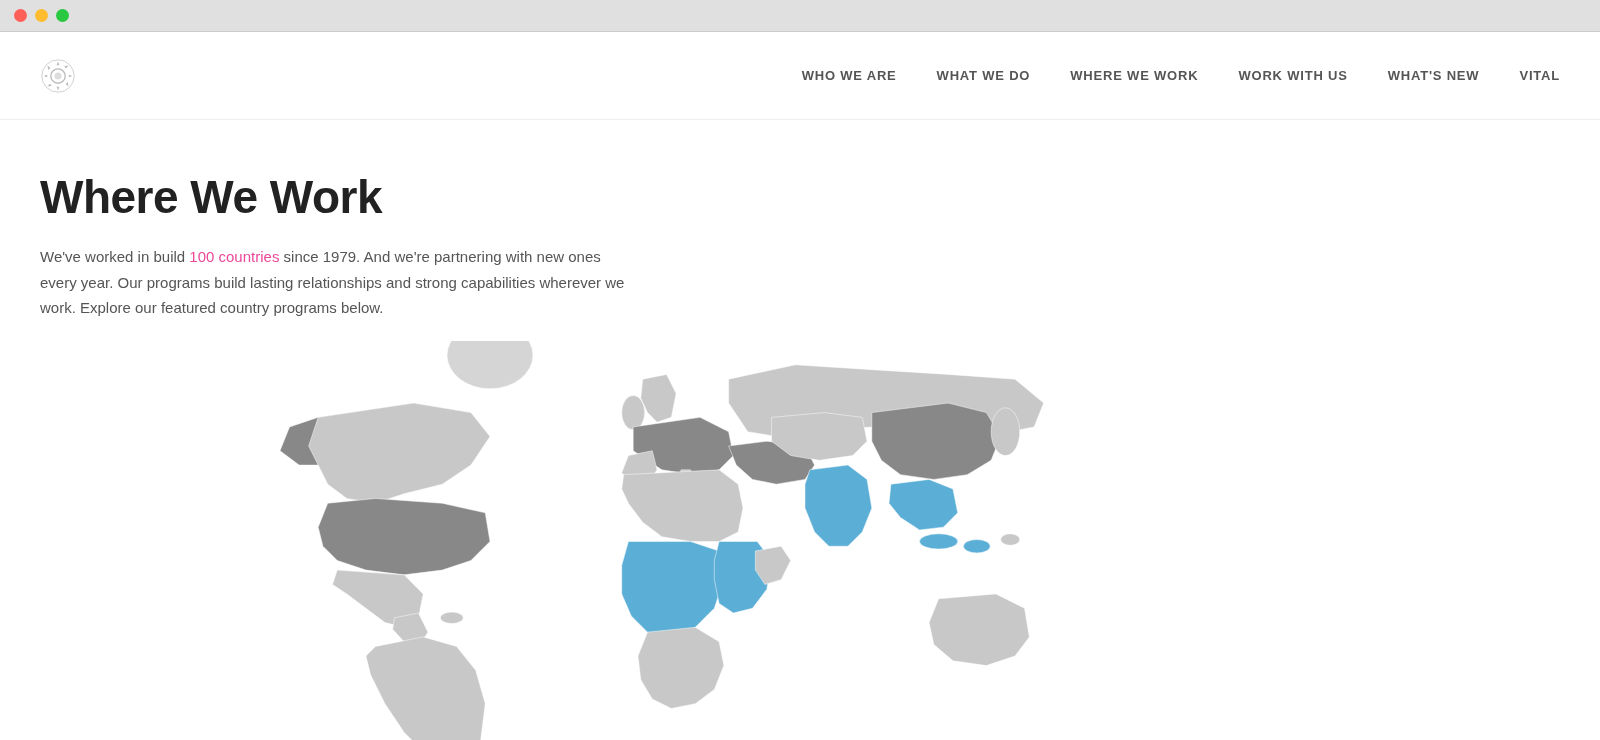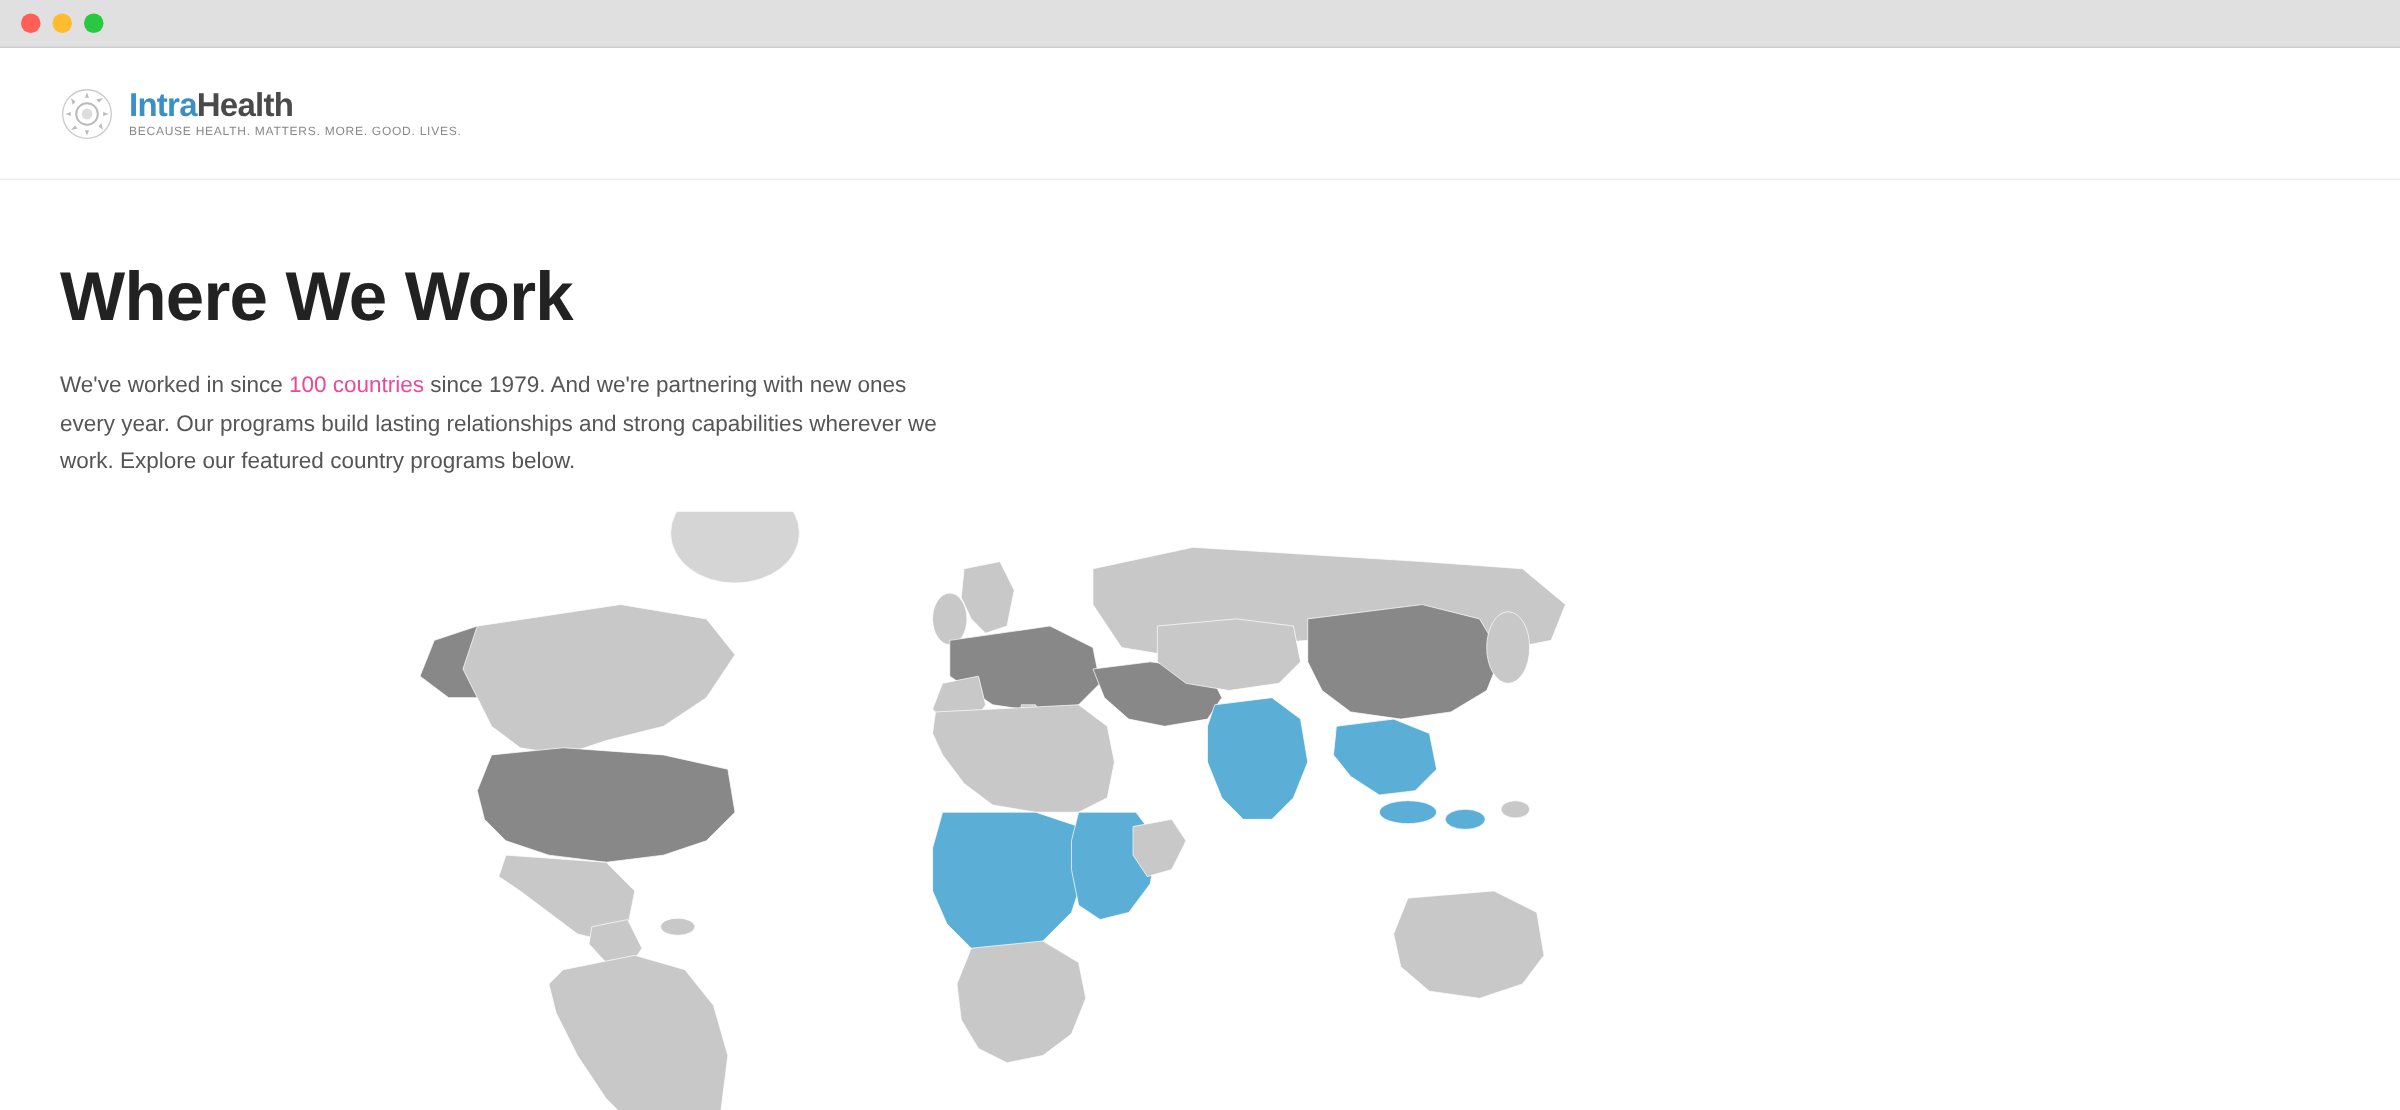--- a/index.html
+++ b/index.html
@@ -165,34 +165,36 @@
           <path d="M4 20 L8 21.5 L8 18.5 Z"></path>
           <path d="M36 20 L32 21.5 L32 18.5 Z"></path>
           <path d="M8.2 8.2 L11.5 11 L9.3 13.2 Z"></path>
           <path d="M31.8 31.8 L28.5 29 L30.7 26.8 Z"></path>
           <path d="M31.8 8.2 L29 11.5 L26.8 9.3 Z"></path>
           <path d="M8.2 31.8 L11 28.5 L13.2 30.7 Z"></path>
         </g>
         <circle cx="20" cy="20" r="8" fill="none" stroke="#bbb" stroke-width="1.5"></circle>
         <circle cx="20" cy="20" r="4" fill="#ddd"></circle>
       </svg>
-      <div class="logo-text">
-        <div>
-          <span class="logo-intra">Intra</span><span class="logo-health">Health</span>
-        </div>
-        <div class="logo-tagline">BECAUSE HEALTH. MATTERS. MORE. GOOD. LIVES.</div>
-      </div>
     </div>
 
+    <div class="nav-links">
+      <a class="nav-link">WHO WE ARE</a>
+      <a class="nav-link">WHAT WE DO</a>
+      <a class="nav-link">WHERE WE WORK</a>
+      <a class="nav-link">WORK WITH US</a>
+      <a class="nav-link">WHAT'S NEW</a>
+      <a class="nav-link">VITAL</a>
+    </div>
   </nav>
 
   <div class="content">
     <h1 class="page-title">Where We Work</h1>
     <p class="page-description">
-      <span>We've worked in since </span><a>100 countries</a><span> since 1979. And we're partnering with new ones every year. Our programs build lasting relationships and strong capabilities wherever we work. Explore our featured country programs below.</span>
+      <span>We've worked in build </span><a>100 countries</a><span> since 1979. And we're partnering with new ones every year. Our programs build lasting relationships and strong capabilities wherever we work. Explore our featured country programs below.</span>
     </p>
 
     <div class="map-container">
       <svg class="map-svg" viewBox="320 280 960 440" xmlns="http://www.w3.org/2000/svg">
 
         <g fill="#c8c8c8" stroke="#fff" stroke-width="0.5">
 
           <ellipse cx="580" cy="295" rx="45" ry="35" fill="#d5d5d5"></ellipse>
 
           <path d="M370 370 L400 360 L420 370 L430 390 L410 410 L380 410 L360 395 Z" fill="#888"></path>

